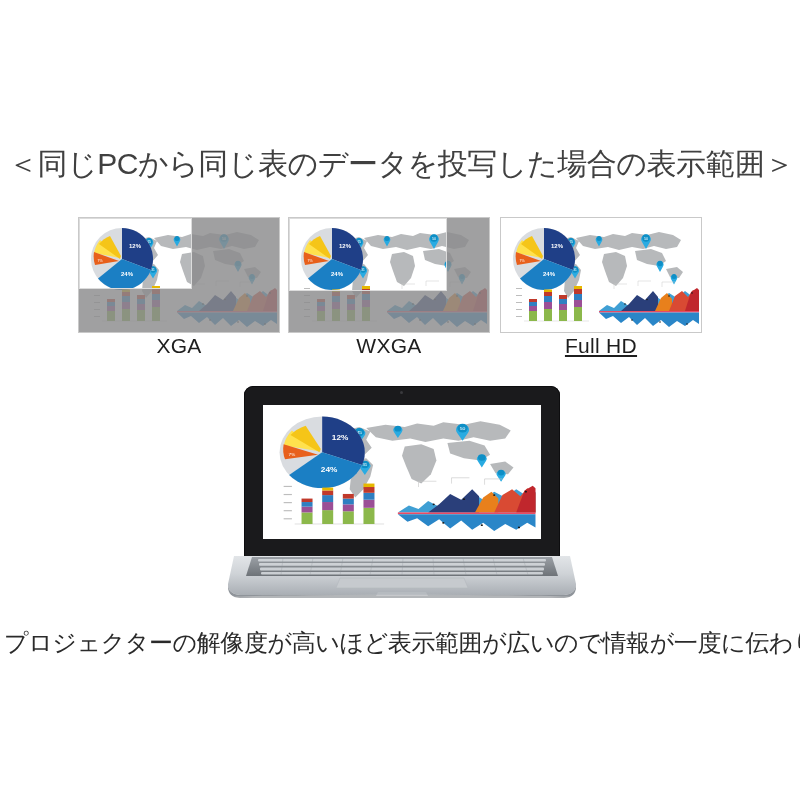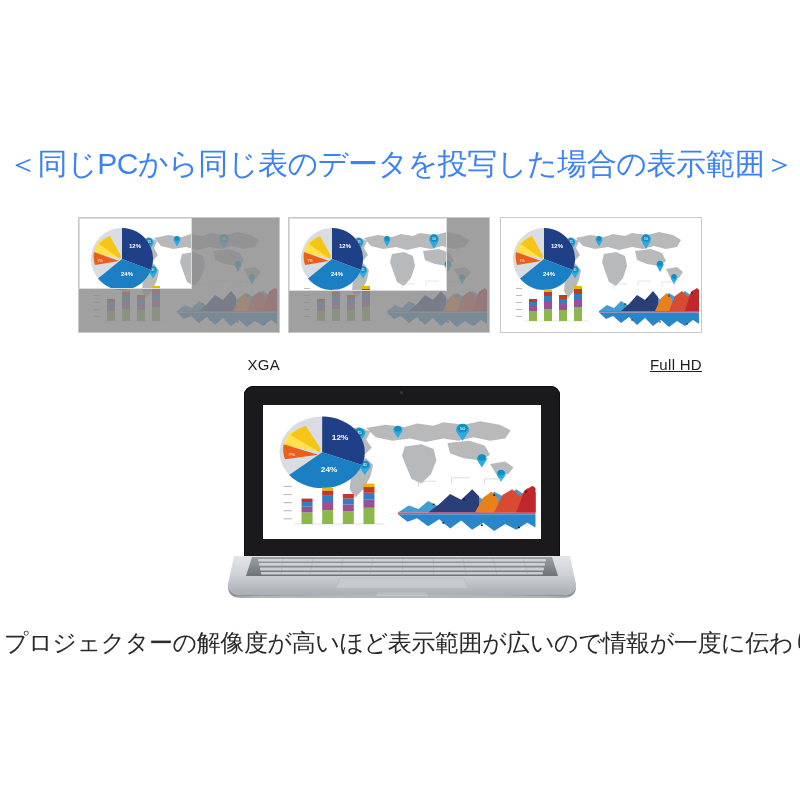--- a/index.html
+++ b/index.html
@@ -8,38 +8,38 @@
     background:#ffffff;
     font-family:"Liberation Sans","DejaVu Sans",sans-serif;
     position:relative;overflow:hidden;
     -webkit-font-smoothing:antialiased;
   }
   .stage{position:absolute;left:0;top:0;width:800px;height:800px;}
 
   
   .headline{
     position:absolute;left:8px;top:147px;width:784px;
-    font-size:30px;line-height:34px;color:#3b82f6;
+    font-size:30px;line-height:34px;color:#404040;
     letter-spacing:-0.5px;white-space:nowrap;
   }
   .footline{
     position:absolute;left:4px;top:628px;width:792px;
     font-size:24px;line-height:30px;color:#2a2a2a;
     letter-spacing:-0.4px;white-space:nowrap;
   }
 
   
   .panel{position:absolute;top:217px;width:202px;height:116px;
          background:#ffffff;border:1px solid #c9c9c9;box-sizing:border-box;
          overflow:hidden;}
   #panel-xga{left:78px;}
   #panel-wxga{left:288px;}
   #panel-fhd{left:500px;}
-  .cap{position:absolute;top:356px;width:202px;text-align:right;
-       font-size:15px;color:#1e1e1e;letter-spacing:0.3px;}
+  .cap{position:absolute;top:334px;width:202px;text-align:center;
+       font-size:21px;color:#1e1e1e;letter-spacing:0.3px;}
   #cap-xga{left:78px;}
   #cap-wxga{left:288px;}
   #cap-fhd{left:500px;text-decoration:underline;}
 
   
   .dash{position:absolute;left:0;top:0;width:202px;height:116px;}
   .dash svg{display:block;width:202px;height:116px;}
 
   
   .mask{position:absolute;inset:0;pointer-events:none;}
@@ -300,20 +300,21 @@
             </g>
         </g>
       </svg>
     </div>
     <div class="mask">
       <div class="mk" style="left:158px;top:0;right:0;height:73px;"></div>
       <div class="mk" style="left:0;top:73px;right:0;bottom:0;"></div>
     </div>
     <div class="win" style="left:0;top:0;width:158px;height:73px;"></div>
   </div>
+  <div class="cap" id="cap-wxga">WXGA</div>
 
   <div class="panel" id="panel-fhd">
     <div class="dash">
       <svg viewBox="0 0 404 232" preserveAspectRatio="none" aria-hidden="true">
         <rect x="0" y="0" width="404" height="232" fill="#ffffff"></rect>
         <g fill="#b7b9bb">
           <path d="M150 40 L178 34 206 38 224 32 248 36 262 30 292 34 316 28 344 34 360 44 352 58 330 62 306 56 284 62 262 58 236 64 214 58 188 62 164 56z"></path>
           <path d="M118 44 L140 38 156 46 150 60 158 74 146 88 130 84 118 70 112 56z"></path>
           <path d="M132 96 L150 92 160 104 156 124 146 146 134 160 126 146 128 122 124 106z"></path>
           <path d="M206 72 L230 68 248 76 252 96 244 120 230 136 216 128 208 106 202 88z"></path>

